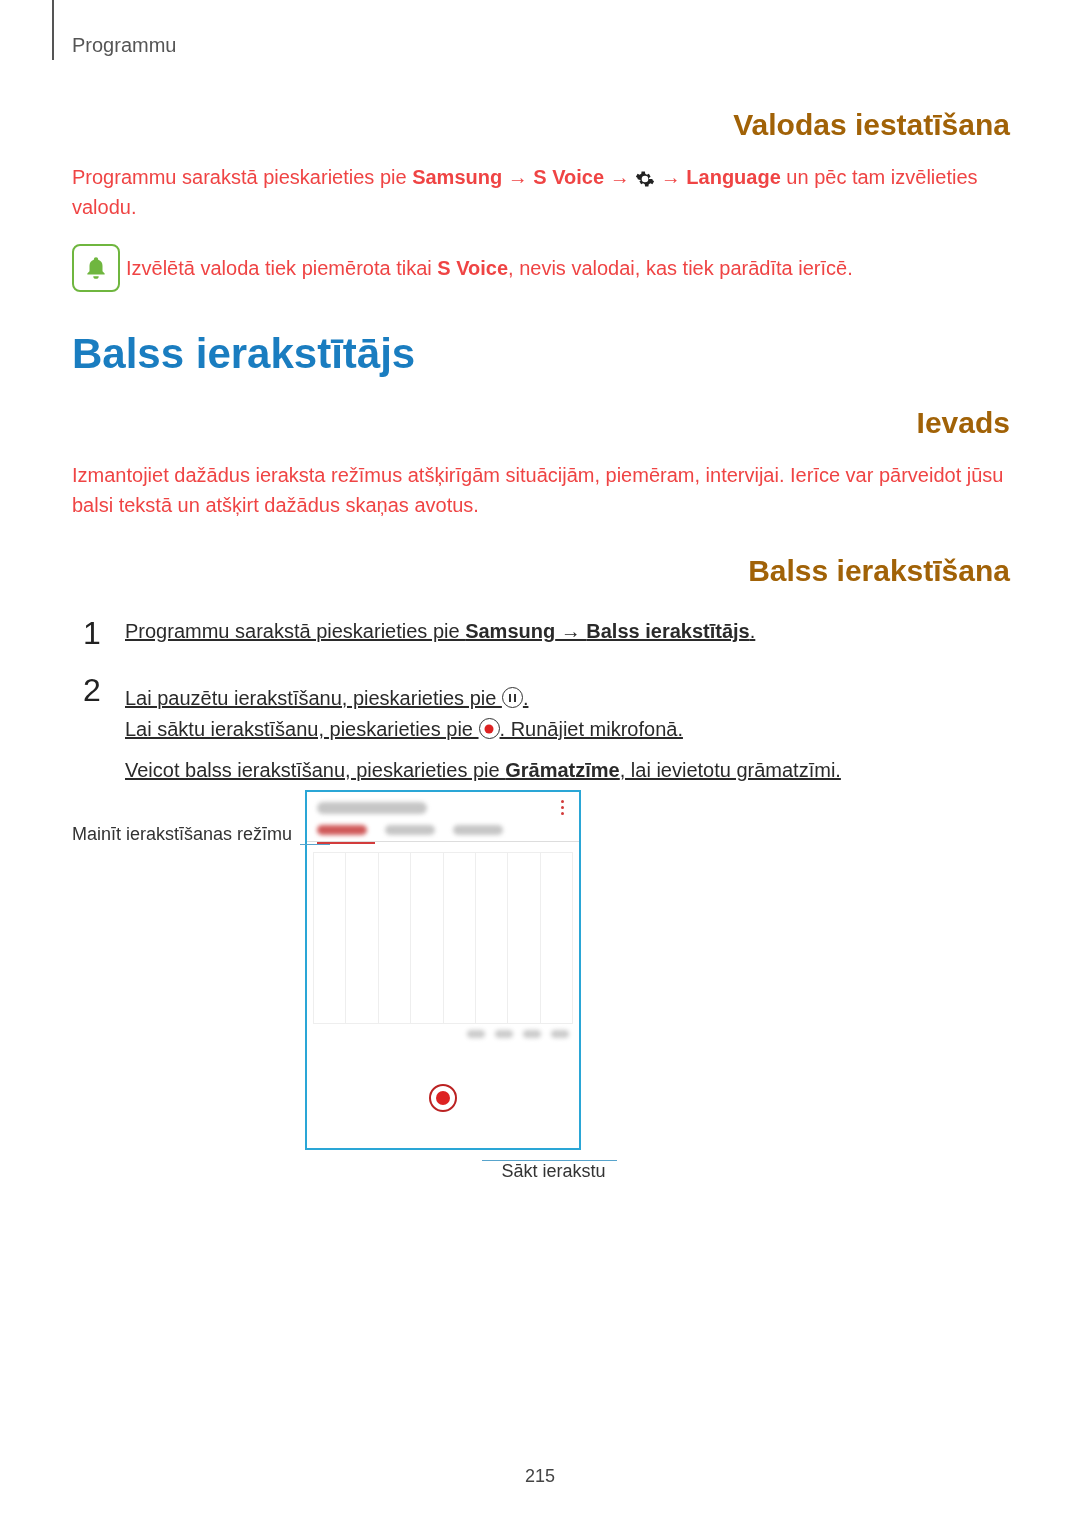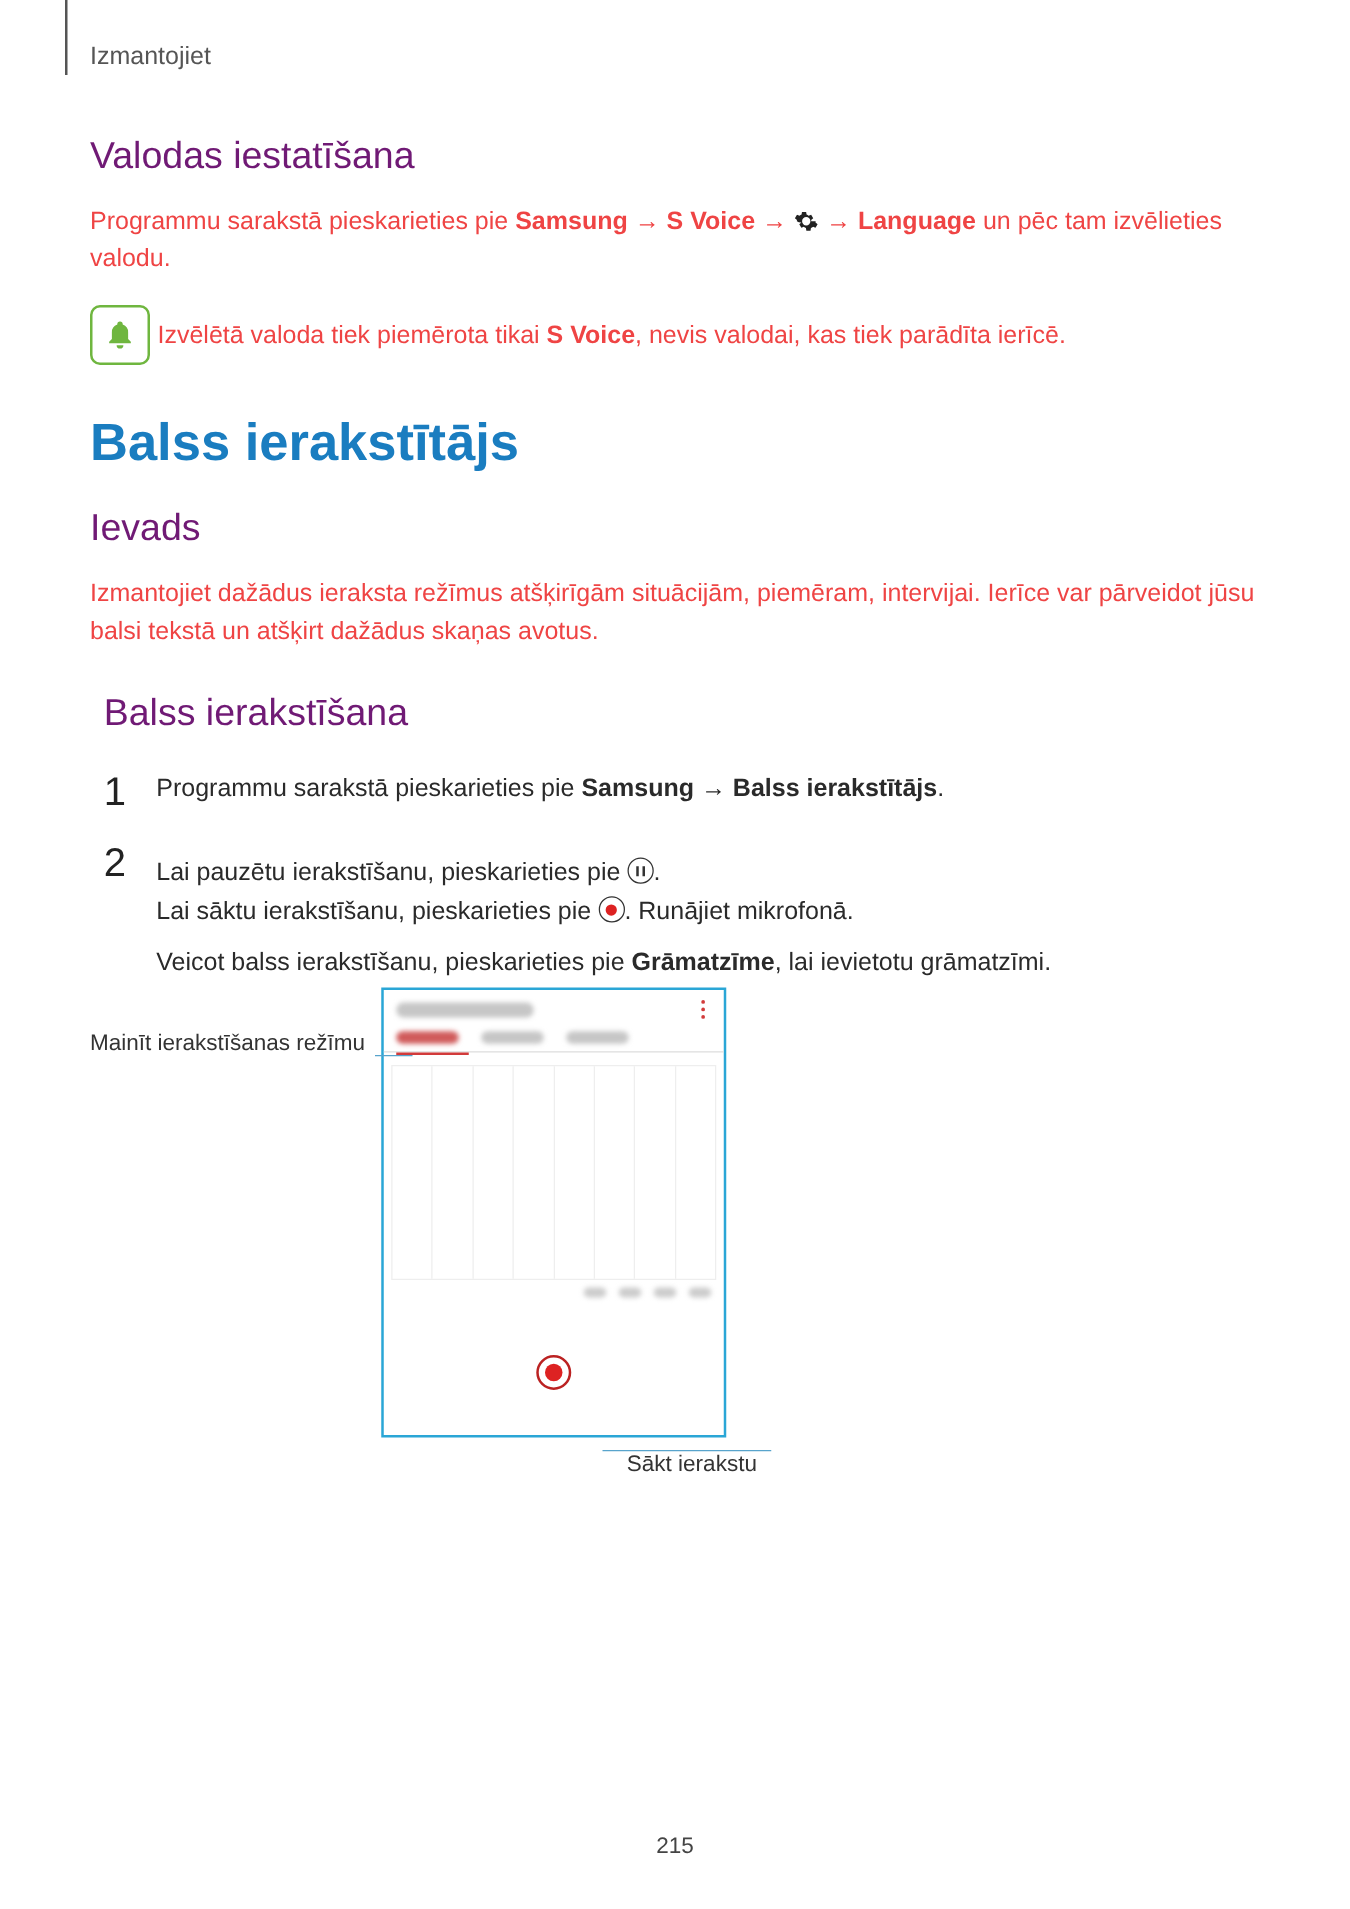--- a/index.html
+++ b/index.html
@@ -21,23 +21,24 @@
 }
 .page-header {
   position: absolute;
   left: 72px;
   top: 34px;
   font-size: 20px;
   color: #555;
 }
 .section-h2 {
   font-size: 30px;
-  font-weight: 400;
-  color: #701a75;
+  font-weight: 700;
+  color: #a16207;
   margin: 0 0 18px 0;
+  text-align: right;
 }
 .section-h1 {
   font-size: 42px;
   font-weight: 600;
   color: #1a7dc0;
   margin: 0 0 28px 0;
 }
 .body-text {
   font-size: 20px;
   line-height: 1.5;
@@ -90,20 +91,21 @@
   font-size: 32px;
   font-weight: 400;
   color: #222;
   line-height: 1.1;
   min-width: 24px;
 }
 .step-body {
   font-size: 20px;
   line-height: 1.55;
   flex: 1;
+  text-decoration: underline;
 }
 .inline-gear {
   display: inline-block;
   vertical-align: middle;
   width: 20px;
   height: 20px;
   position: relative;
   top: -2px;
 }
 .inline-record {
@@ -284,21 +286,21 @@
   text-align: center;
   font-size: 18px;
   color: #444;
 }
 b { font-weight: 700; }
 </style>
 </head>
 <body>
 
 <div class="page-header-line"></div>
-<div class="page-header">Izmantojiet</div>
+<div class="page-header">Programmu</div>
 
 <div class="content1">
   <h2 class="section-h2">Valodas iestatīšana</h2>
   <p class="body-text">
     <span>Programmu sarakstā pieskarieties pie </span><b>Samsung</b><span> → </span><b>S Voice</b><span> → </span><span class="inline-gear"><svg viewBox="0 0 24 24">
           <path fill="#222" d="M12 8a4 4 0 1 0 0 8 4 4 0 0 0 0-8zm9 4a7 7 0 0 1-.1 1.2l2 1.6-2 3.4-2.4-1a7.2 7.2 0 0 1-2 1.2l-.4 2.6h-4l-.4-2.6a7.2 7.2 0 0 1-2-1.2l-2.4 1-2-3.4 2-1.6A7 7 0 0 1 3 12a7 7 0 0 1 .1-1.2l-2-1.6 2-3.4 2.4 1a7.2 7.2 0 0 1 2-1.2L7.9 3h4l.4 2.6a7.2 7.2 0 0 1 2 1.2l2.4-1 2 3.4-2 1.6c.1.4.1.8.1 1.2z"></path>
         </svg></span><span> → </span><b>Language</b><span> un pēc tam izvēlieties valodu.</span>
   </p>
   <div class="note-row">
     <div class="note-icon">

